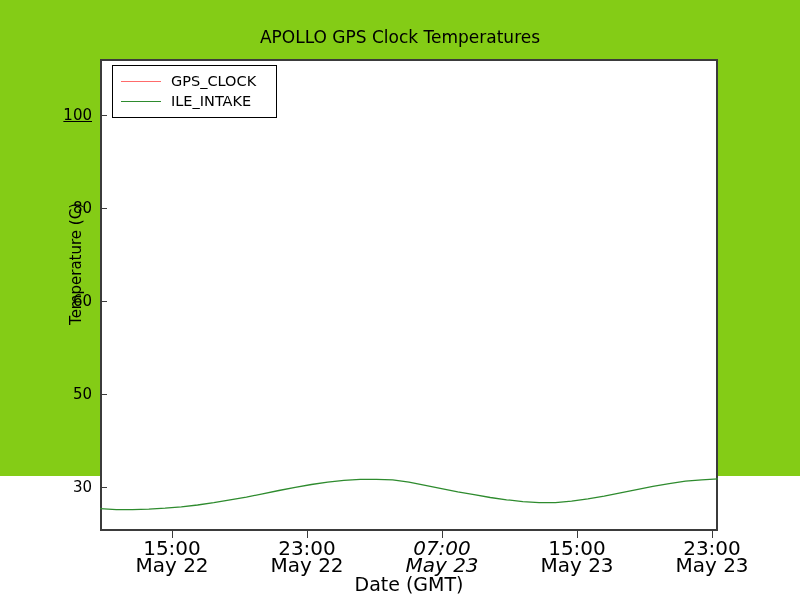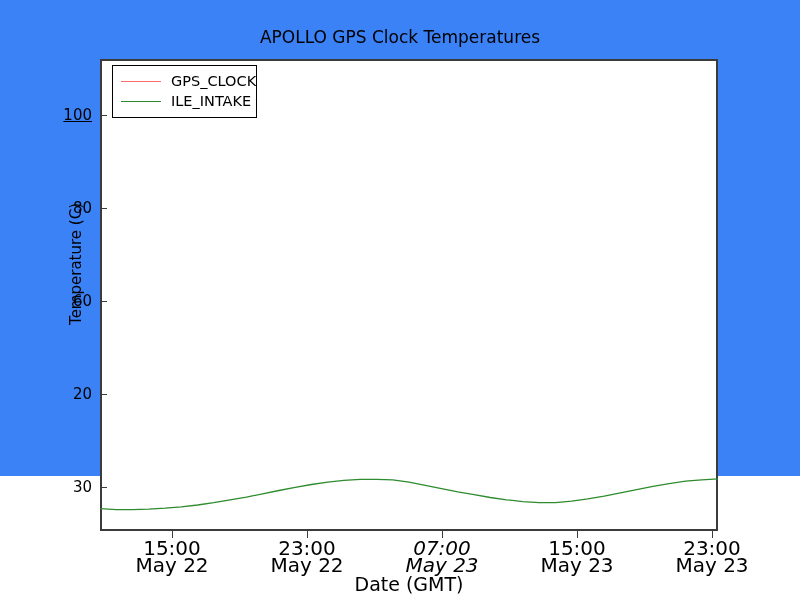--- a/index.html
+++ b/index.html
@@ -14,21 +14,21 @@
     overflow: hidden;
     font-family: "DejaVu Sans", sans-serif;
     color: #000000;
   }
 
   #figure {
     position: absolute;
     left: 0; top: 0;
     width: 800px;
     height: 476px;
-    background: #3b82f6;
+    background: #84cc16;
   }
 
   
   #chart-title {
     position: absolute;
     left: 0;
     top: 27px;
     width: 800px;
     text-align: center;
     font-size: 17px;
@@ -126,21 +126,21 @@
     color: #000000;
   }
 
   
   #legend {
     position: absolute;
     left: 112px;
     top: 65px;
     background: #ffffff;
     border: 1.4px solid #000000;
-    padding: 5px 0 6px 6px;
+    padding: 5px 20px 6px 6px;
     box-sizing: border-box;
   }
   .legend-row {
     display: flex;
     align-items: center;
     height: 20px;
   }
   .legend-swatch {
     width: 40px;
     height: 0;
@@ -170,21 +170,21 @@
 
   <div id="ytick-marks">
       <div class="ytick-mark" style="top: 486.823px;"></div>
       <div class="ytick-mark" style="top: 393.818px;"></div>
       <div class="ytick-mark" style="top: 300.813px;"></div>
       <div class="ytick-mark" style="top: 207.808px;"></div>
       <div class="ytick-mark" style="top: 114.803px;"></div>
     </div>
   <div id="ytick-labels">
       <div class="ytick-label" style="top: 479.823px;">30</div>
-      <div class="ytick-label" style="top: 386.818px;">20</div>
+      <div class="ytick-label" style="top: 386.818px;">50</div>
       <div class="ytick-label" style="top: 293.813px;">60</div>
       <div class="ytick-label" style="top: 200.808px;">80</div>
       <div class="ytick-label" style="top: 107.803px; text-decoration: underline;">100</div>
     </div>
   <div id="ylabel-wrap" style="position:absolute; left:46px; top:0; width:0; height:600px;">
     <div id="ylabel">Temperature (C)</div>
   </div>
 
   <div id="xtick-marks">
       <div class="xtick-mark" style="left: 172px;"></div>

